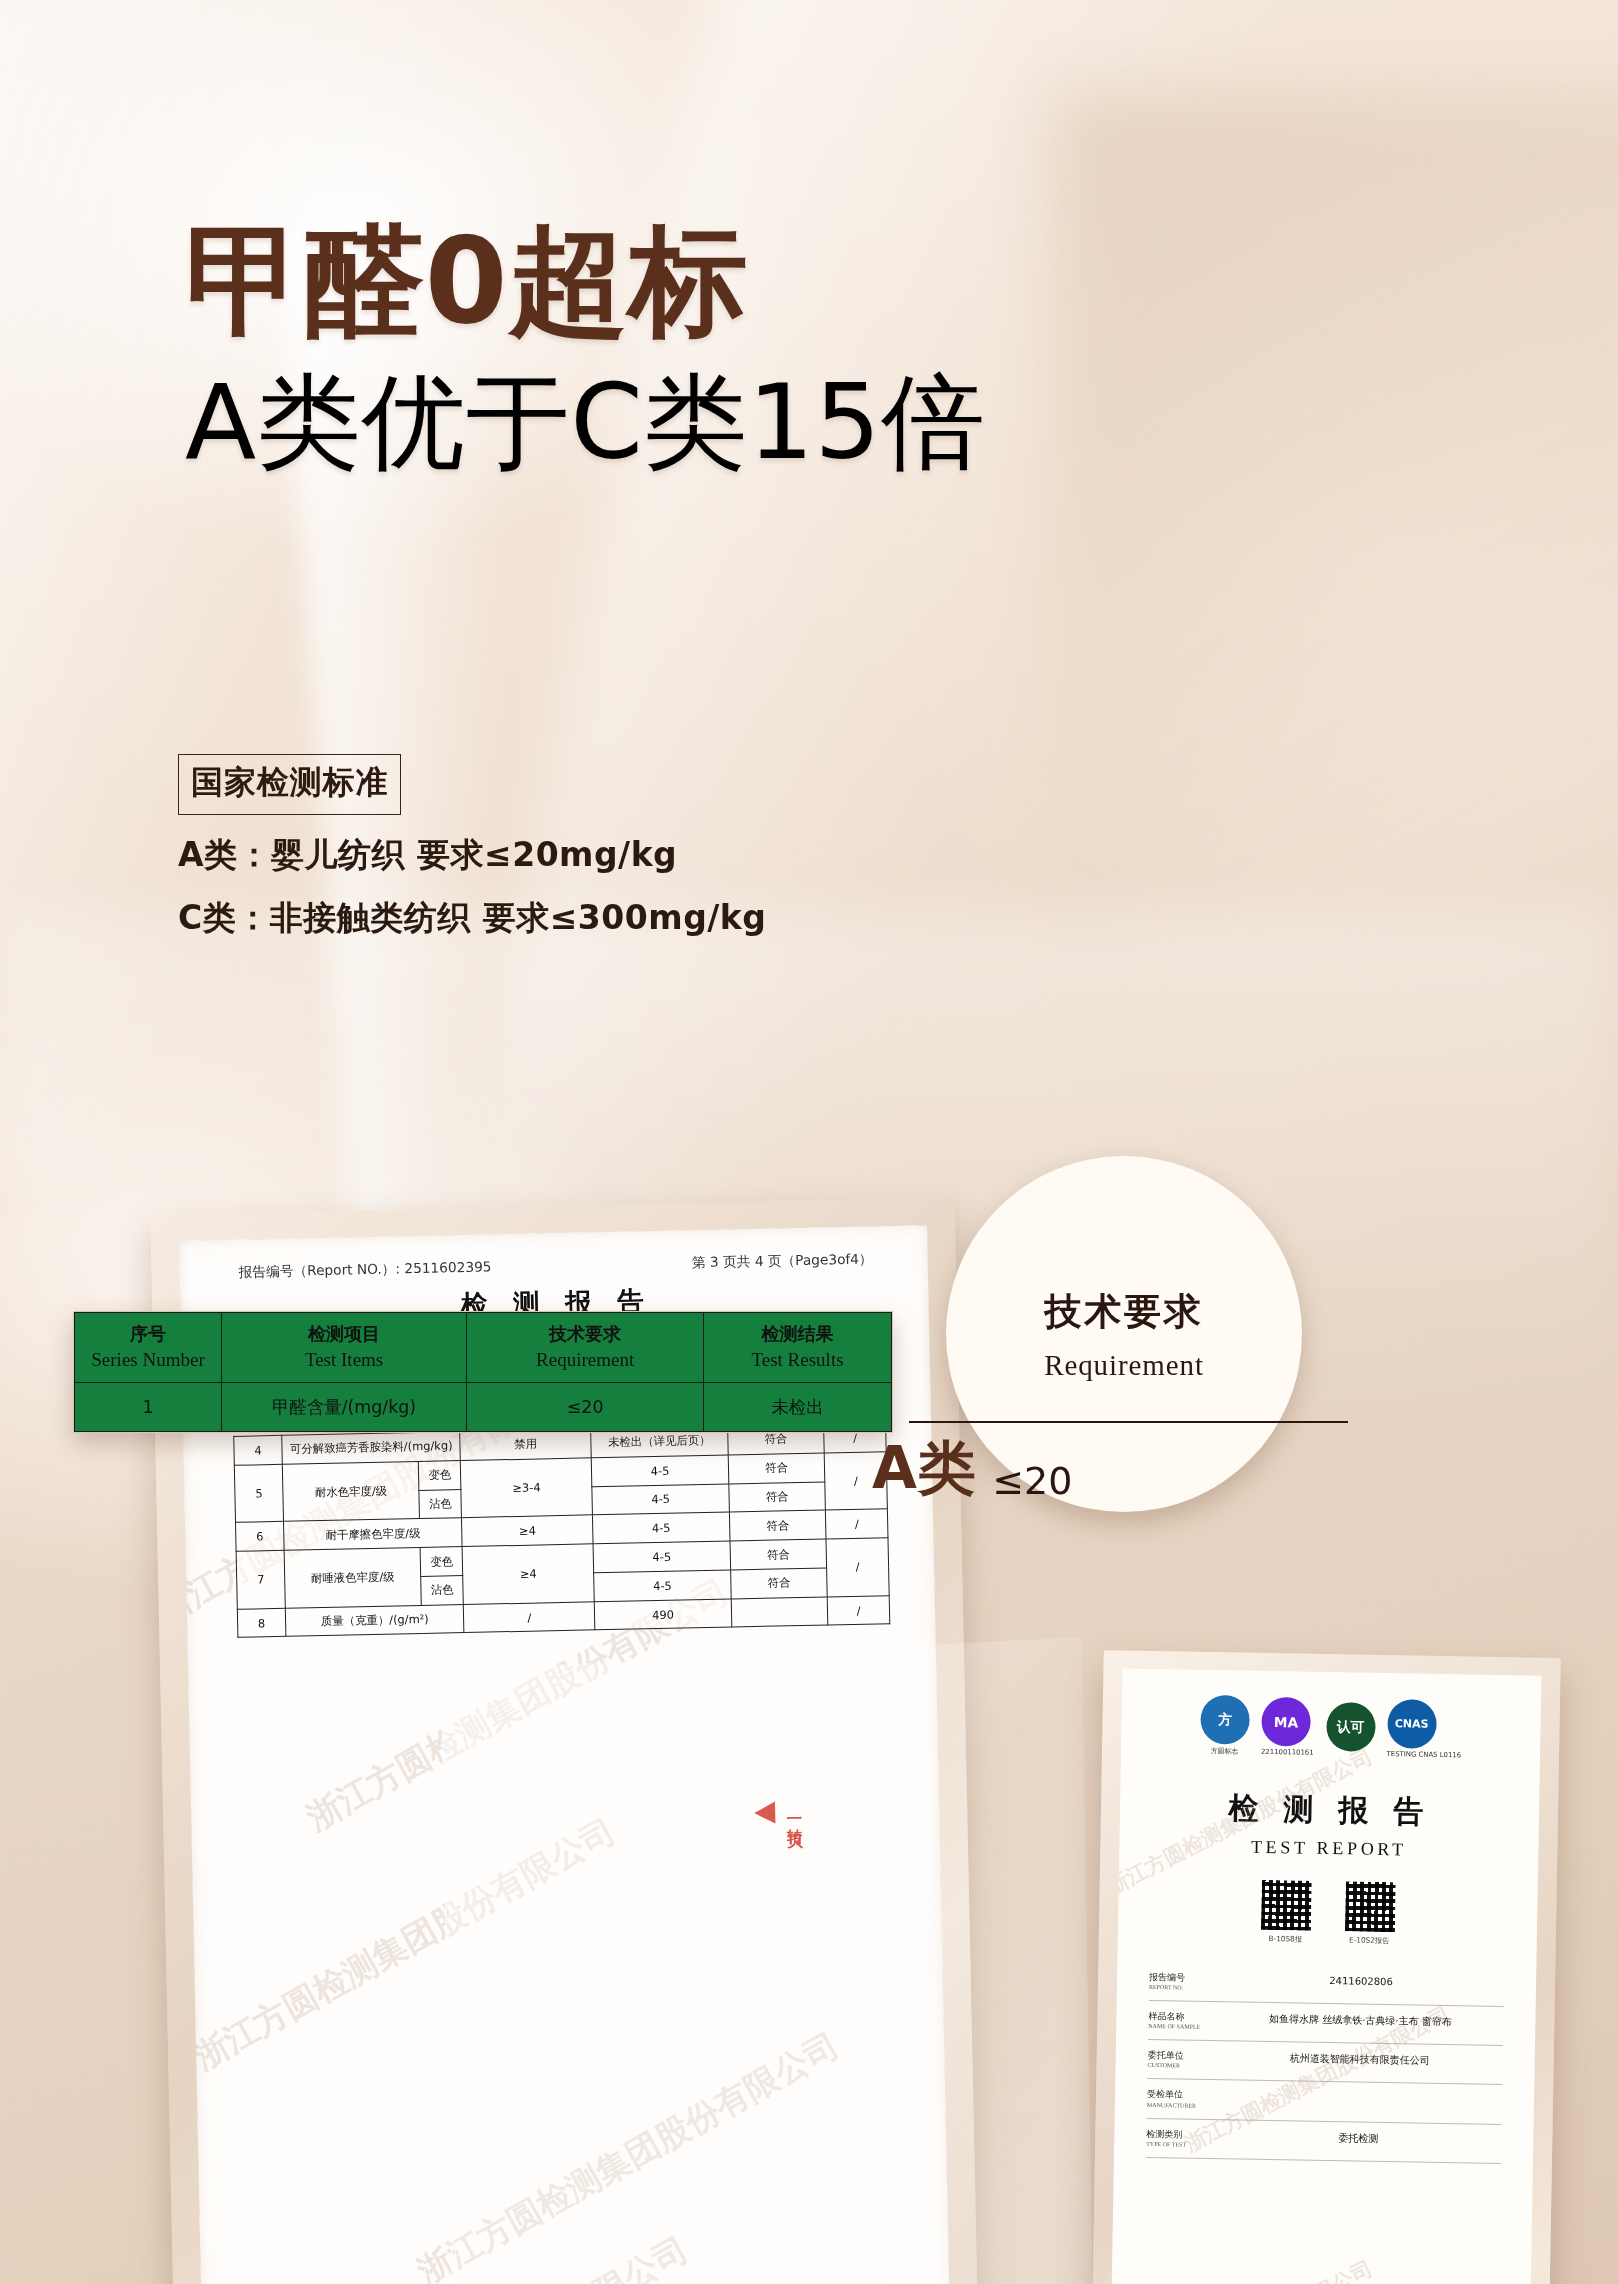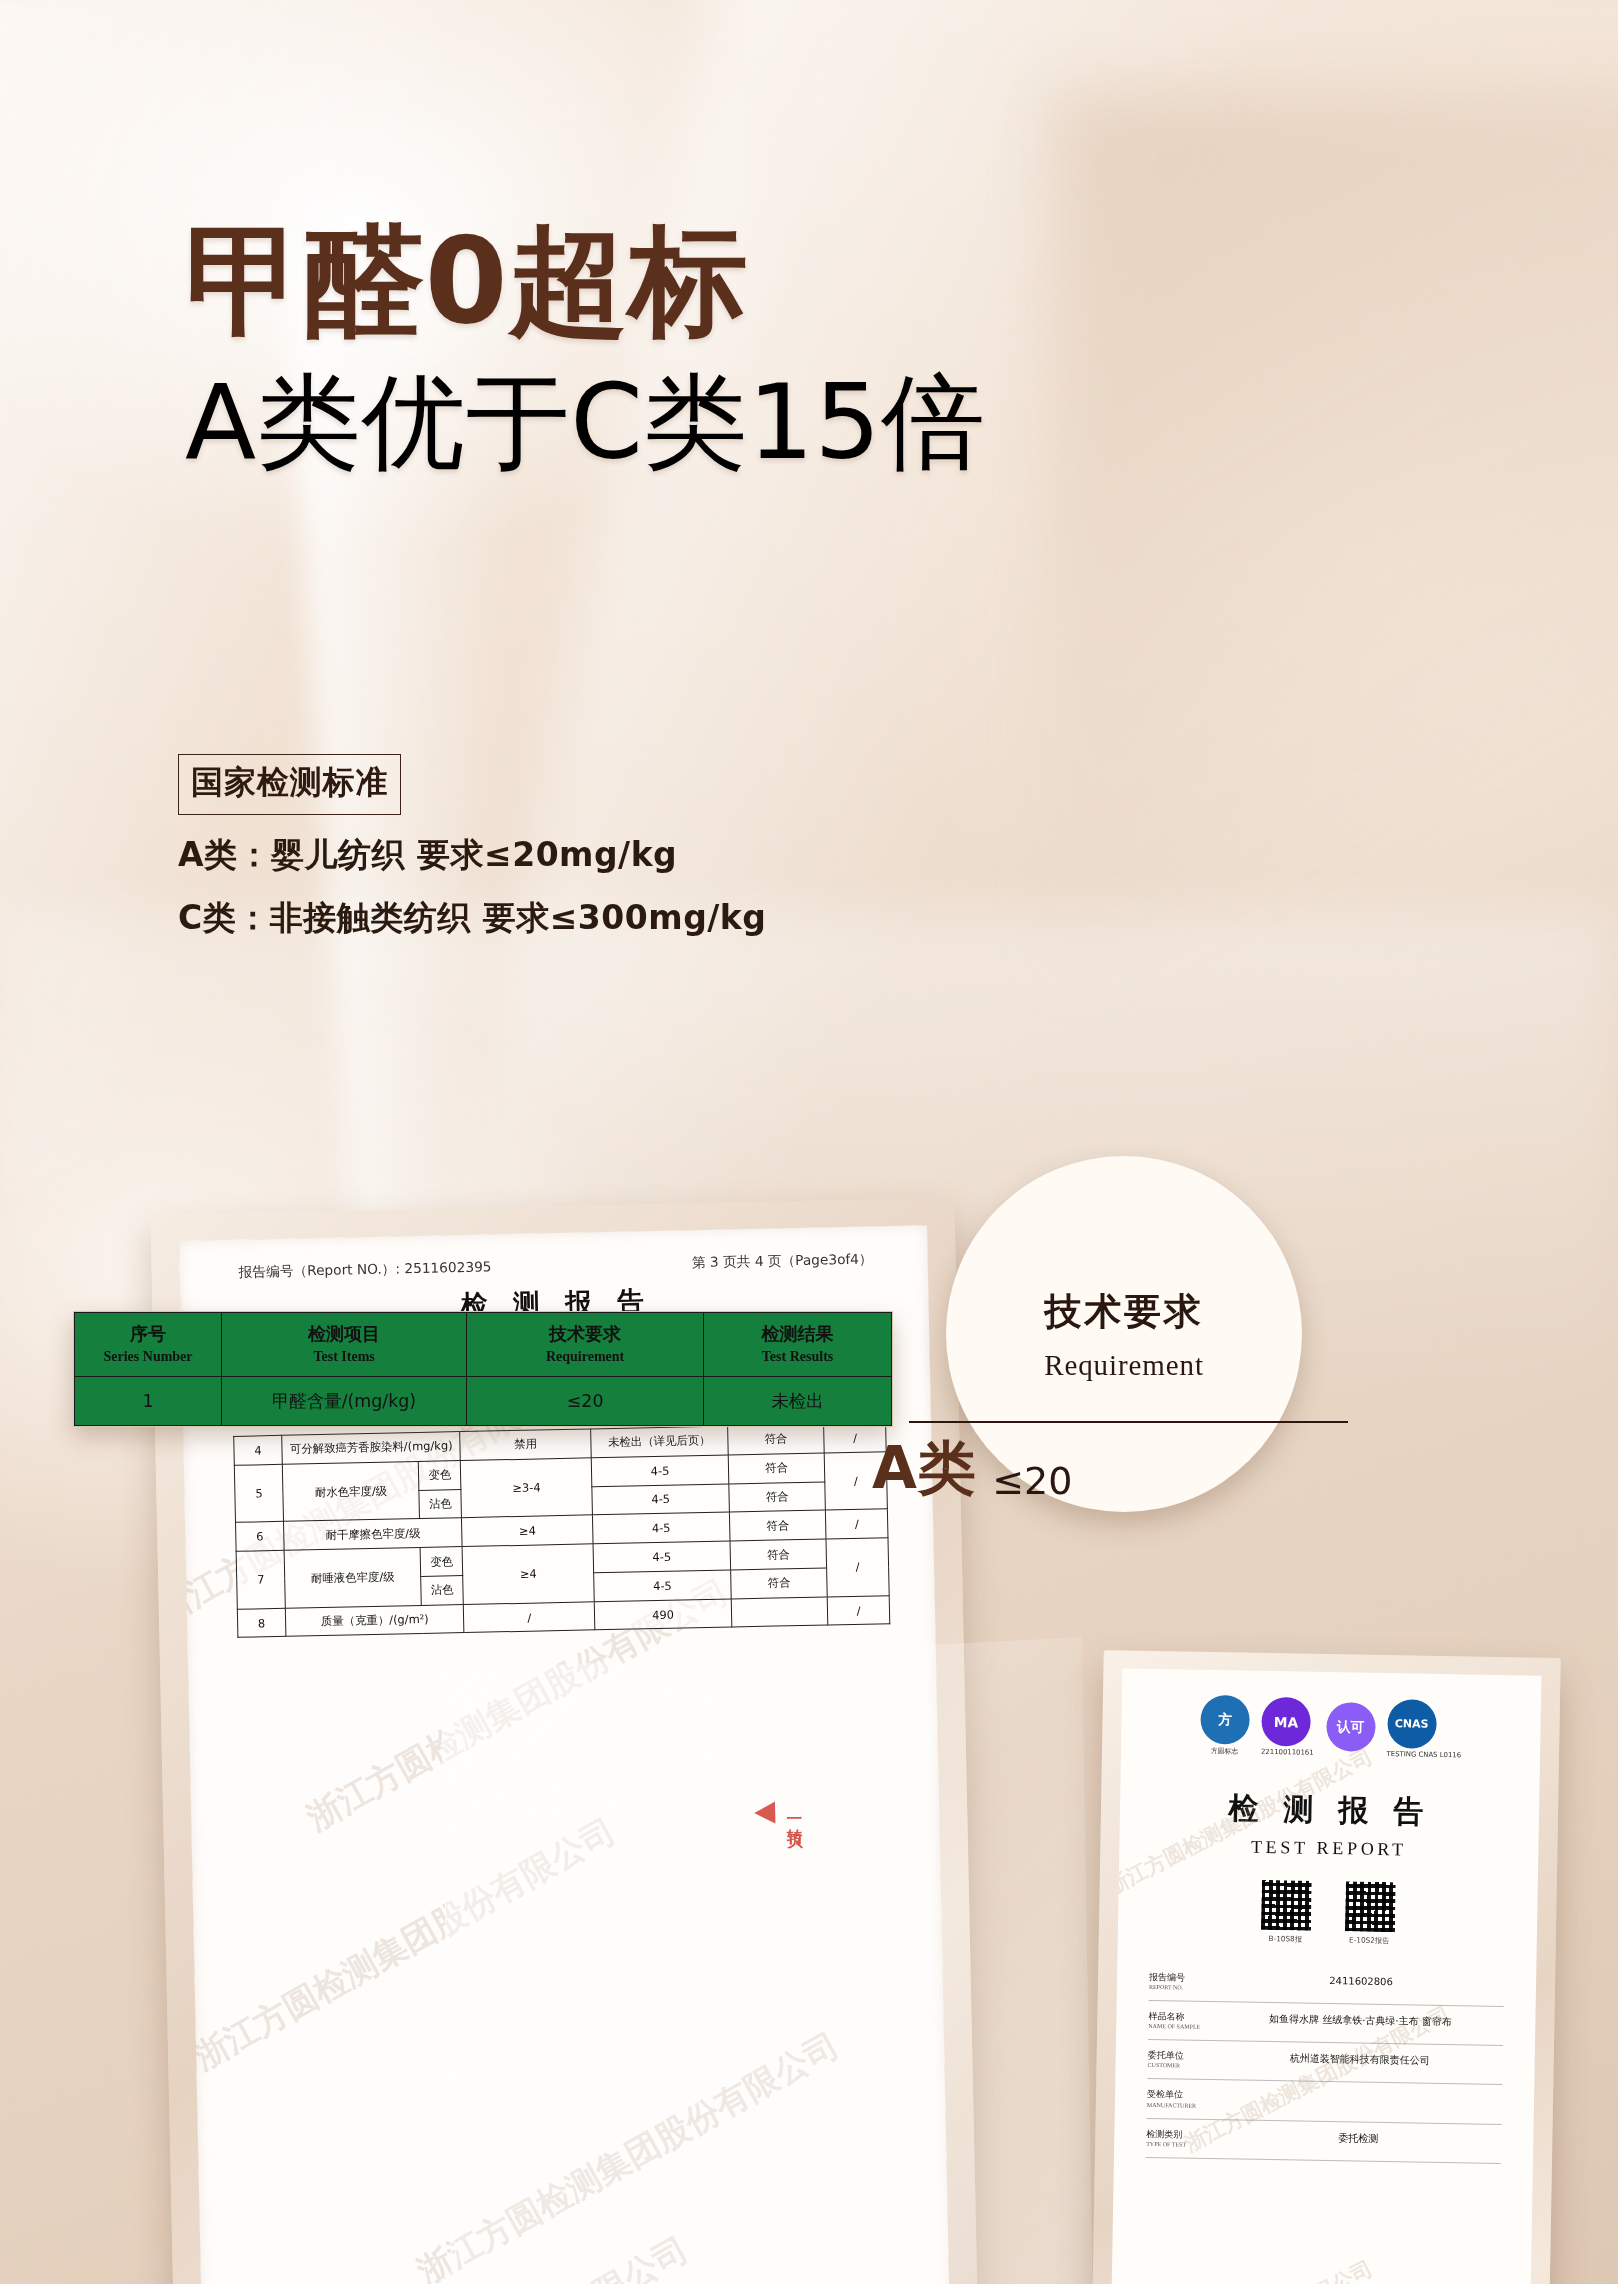--- a/index.html
+++ b/index.html
@@ -130,21 +130,21 @@
   
   .hl-table{
     position:absolute;left:73px;top:1311px;width:818px;
     background:#15803d;
     box-shadow:0 10px 23px rgba(110,75,50,0.30);
     z-index:20;border:1.4px solid #d9c5b2;
   }
   .hl-table table{width:100%;border-collapse:collapse;}
   .hl-table th,.hl-table td{border:1.4px solid #1a1a1a;text-align:center;color:#111;font-family:"DejaVu Sans",sans-serif;}
   .hl-table th{padding:10px 2.7px;font-size:18px;font-weight:bold;line-height:1.25;}
-  .hl-table th .en{display:block;font-size:14px;font-weight:bold;font-family:"Liberation Serif",serif;margin-top:2.7px;}
+  .hl-table th .en{display:block;font-size:19px;font-weight:normal;font-family:"Liberation Serif",serif;margin-top:2.7px;}
   .hl-table td{padding:12px 2.7px;font-size:17.4px;}
   .hl-table col.c1{width:18%}
   .hl-table col.c2{width:30%}
   .hl-table col.c3{width:29%}
   .hl-table col.c4{width:23%}
 
   
   .circle{
     position:absolute;left:946px;top:1156px;width:356px;height:356px;border-radius:50%;
     background:#fffaf4;box-shadow:0 12px 27px rgba(120,85,60,0.30);
@@ -164,21 +164,21 @@
     box-shadow:0 18px 37px rgba(110,75,50,0.30);
     transform:rotate(1deg);
     border-radius:2.7px;z-index:8;
   }
   .cert2 .inner{position:absolute;left:19px;top:18px;right:19px;bottom:21px;background:#fffdfa;overflow:hidden;}
   .logos{display:flex;justify-content:center;gap:12px;align-items:center;margin-top:25px;}
   .logo{width:49px;height:49px;border-radius:50%;display:flex;align-items:center;justify-content:center;
     font-size:13.7px;font-weight:bold;color:#fff;font-family:"DejaVu Sans",sans-serif;}
   .logo.l1{background:#1f6fb5;}
   .logo.l2{background:#6d28d9;text-align:center;}
-  .logo.l3{background:#8b5cf6;}
+  .logo.l3{background:#14532d;}
   .logo.l4{background:#0e5ba6;font-size:11px;}
   .logo-cap{font-size:6.9px;color:#333;text-align:center;margin-top:1.8px;font-family:"DejaVu Sans",sans-serif;}
   .c2title{text-align:center;margin-top:32px;font-size:30px;font-weight:bold;color:#111;letter-spacing:7.3px;font-family:"DejaVu Sans",sans-serif;}
   .c2sub{text-align:center;font-size:18px;color:#111;letter-spacing:3.7px;margin-top:7.3px;font-family:"Liberation Serif",serif;}
   .qrs{display:flex;justify-content:center;gap:32px;margin-top:21px;}
   .qr{width:50px;height:50px;
     background:
       repeating-linear-gradient(0deg,#111 0 3.7px,#fff 3.7px 7.3px),
       repeating-linear-gradient(90deg,#111 0 3.7px,rgba(255,255,255,0) 3.7px 7.3px);
     background-blend-mode:multiply;border:1.8px solid #fff;}

